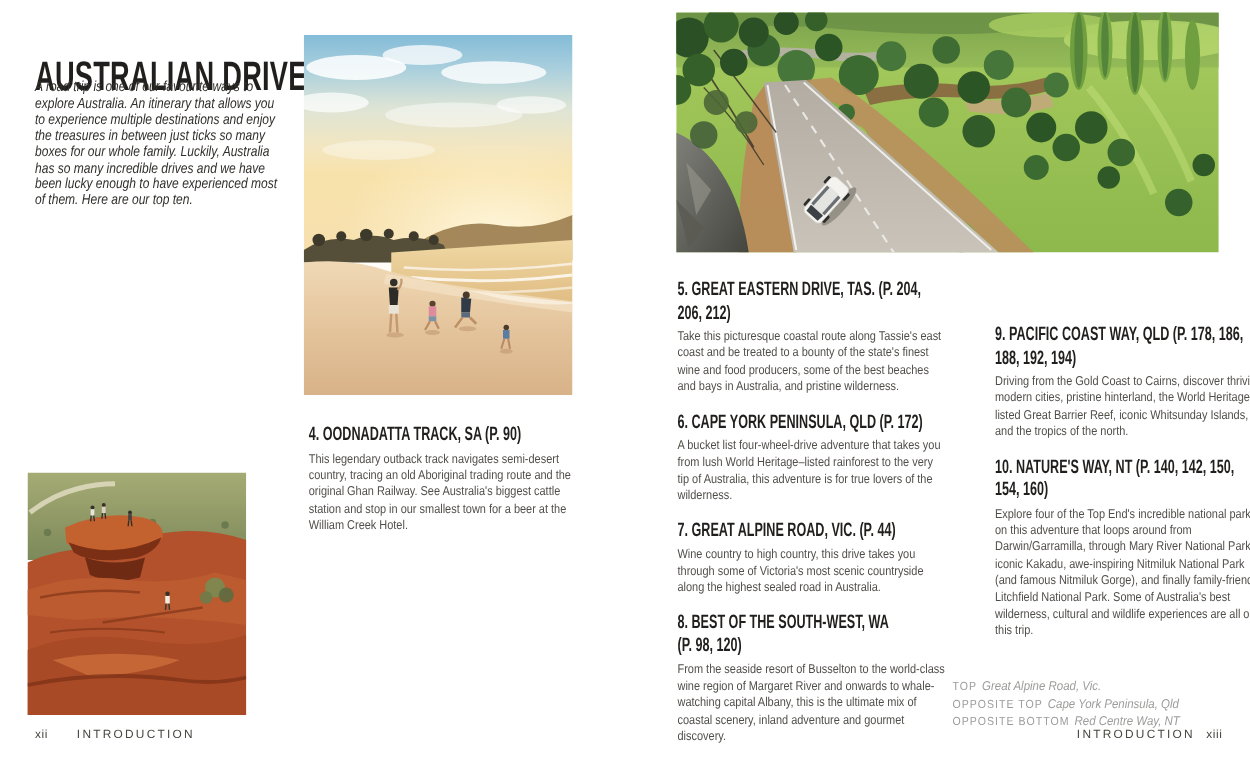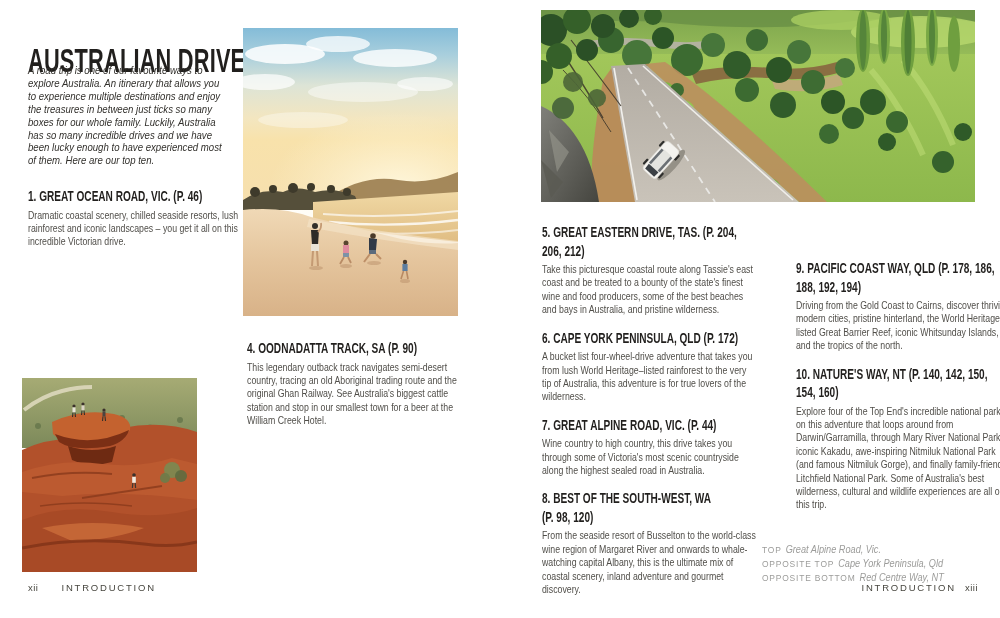--- a/index.html
+++ b/index.html
@@ -76,24 +76,20 @@
   <div class="abs intro" style="white-space:pre;">A road trip is one of our favourite ways to
 explore Australia. An itinerary that allows you
 to experience multiple destinations and enjoy
 the treasures in between just ticks so many
 boxes for our whole family. Luckily, Australia
 has so many incredible drives and we have
 been lucky enough to have experienced most
 of them. Here are our top ten.</div>
 
   <div class="col col-l1">
-    <div class="item">
-      <h3>1. GREAT OCEAN ROAD, VIC. (P. 46)</h3>
-      <p>Dramatic coastal scenery, chilled seaside resorts, lush rainforest and iconic landscapes – you get it all on this incredible Victorian drive.</p>
-    </div>
   </div>
 
   <svg class="photo photo-beach" viewBox="0 0 215 288">
     <defs>
       <linearGradient id="bsky" x1="0" y1="0" x2="0" y2="1">
         <stop offset="0" stop-color="#84bcd8"></stop>
         <stop offset="0.15" stop-color="#a9cfdd"></stop>
         <stop offset="0.32" stop-color="#dde4d6"></stop>
         <stop offset="0.5" stop-color="#f3e6c0"></stop>
         <stop offset="0.62" stop-color="#f8e2ab"></stop>

